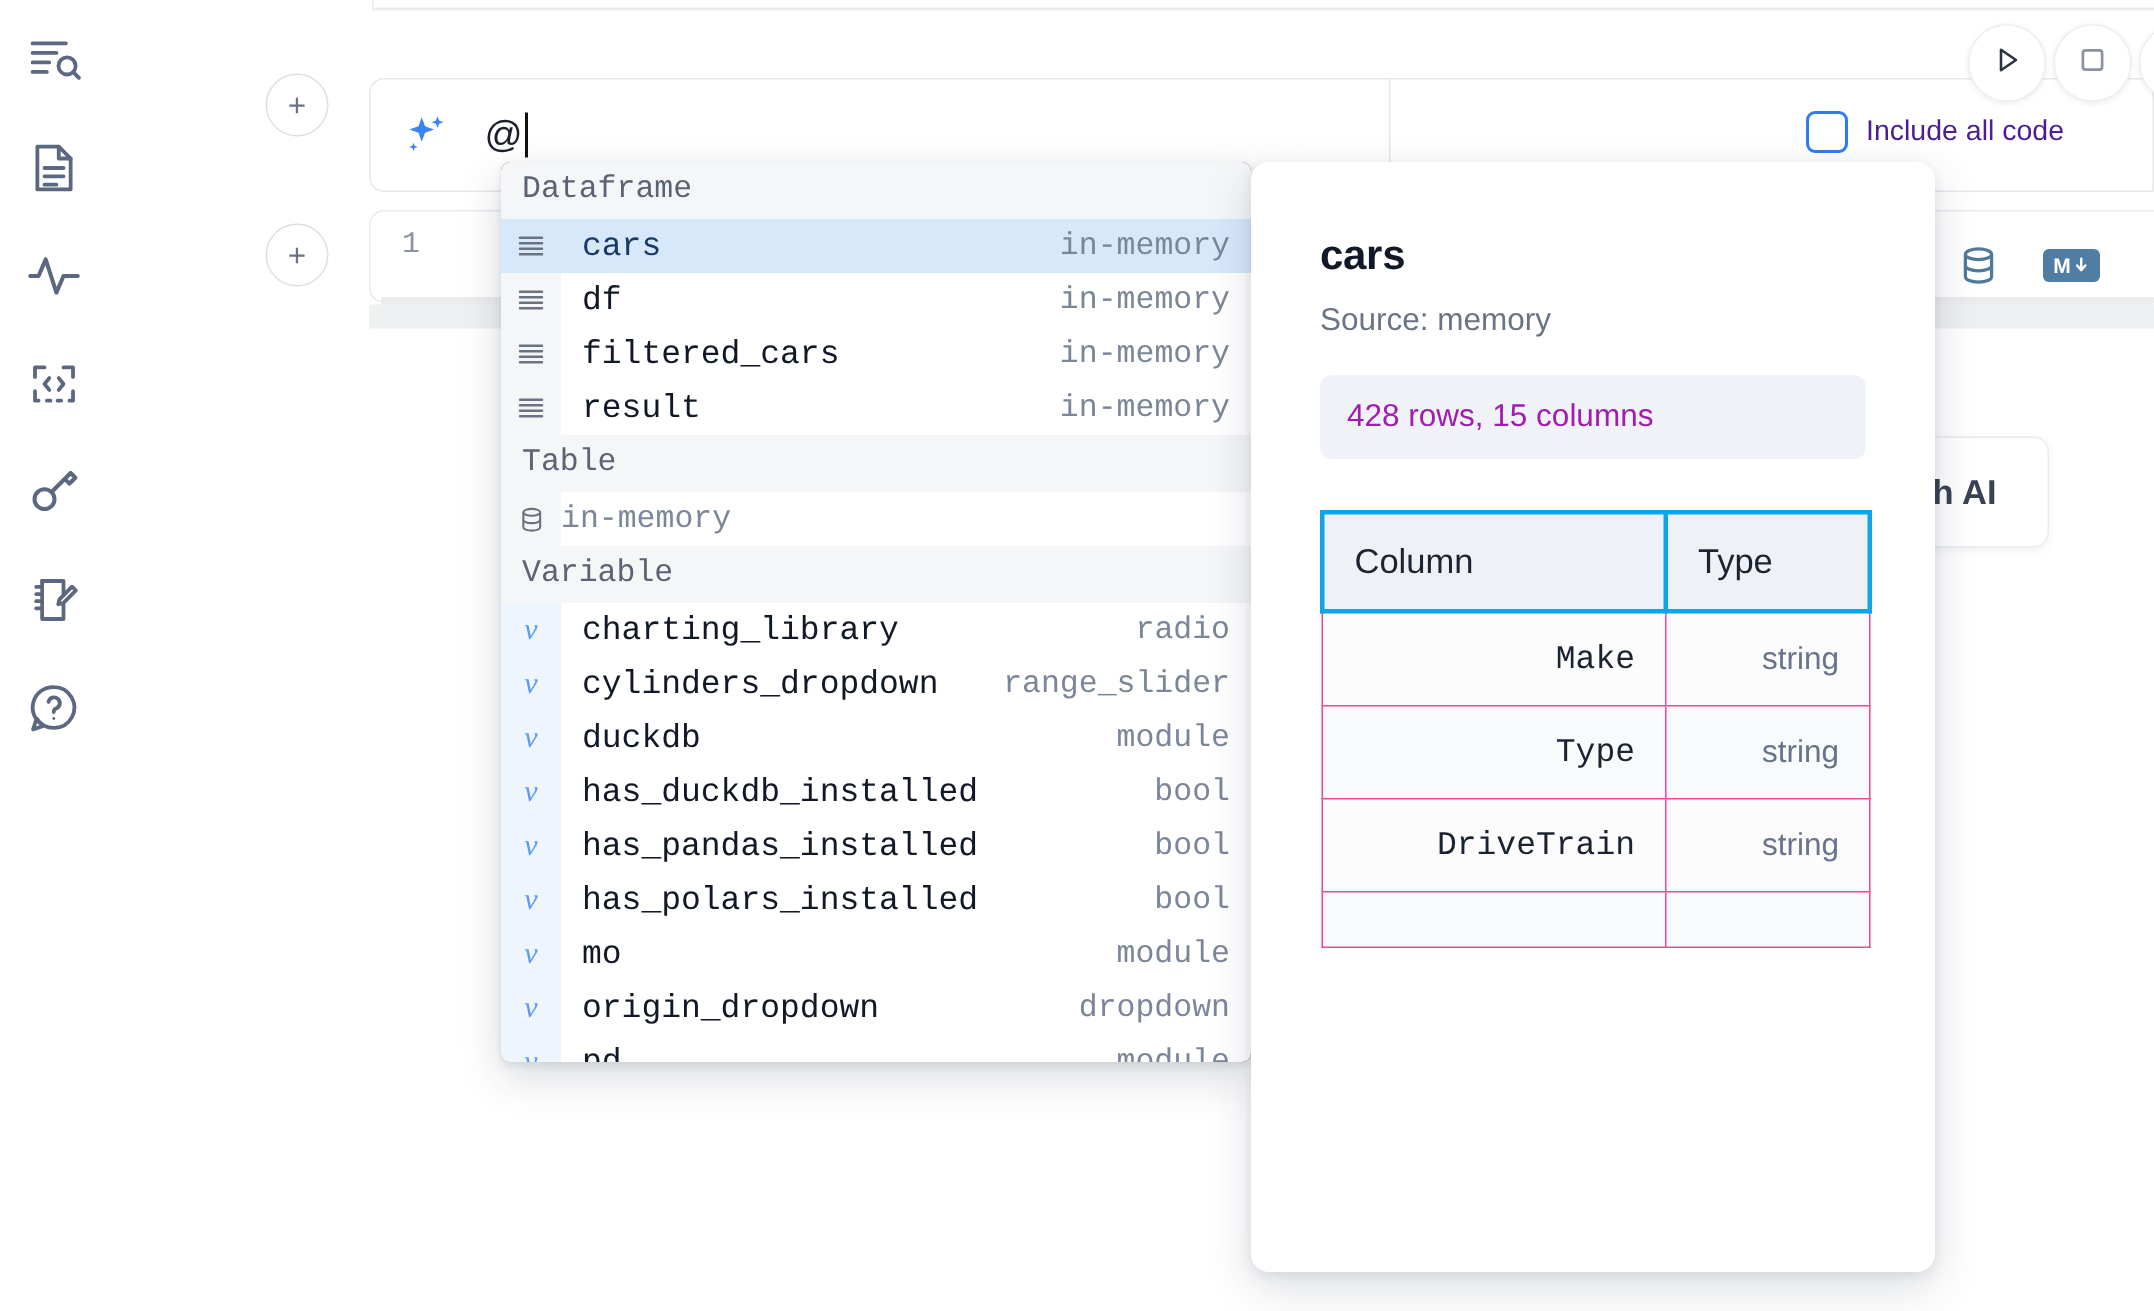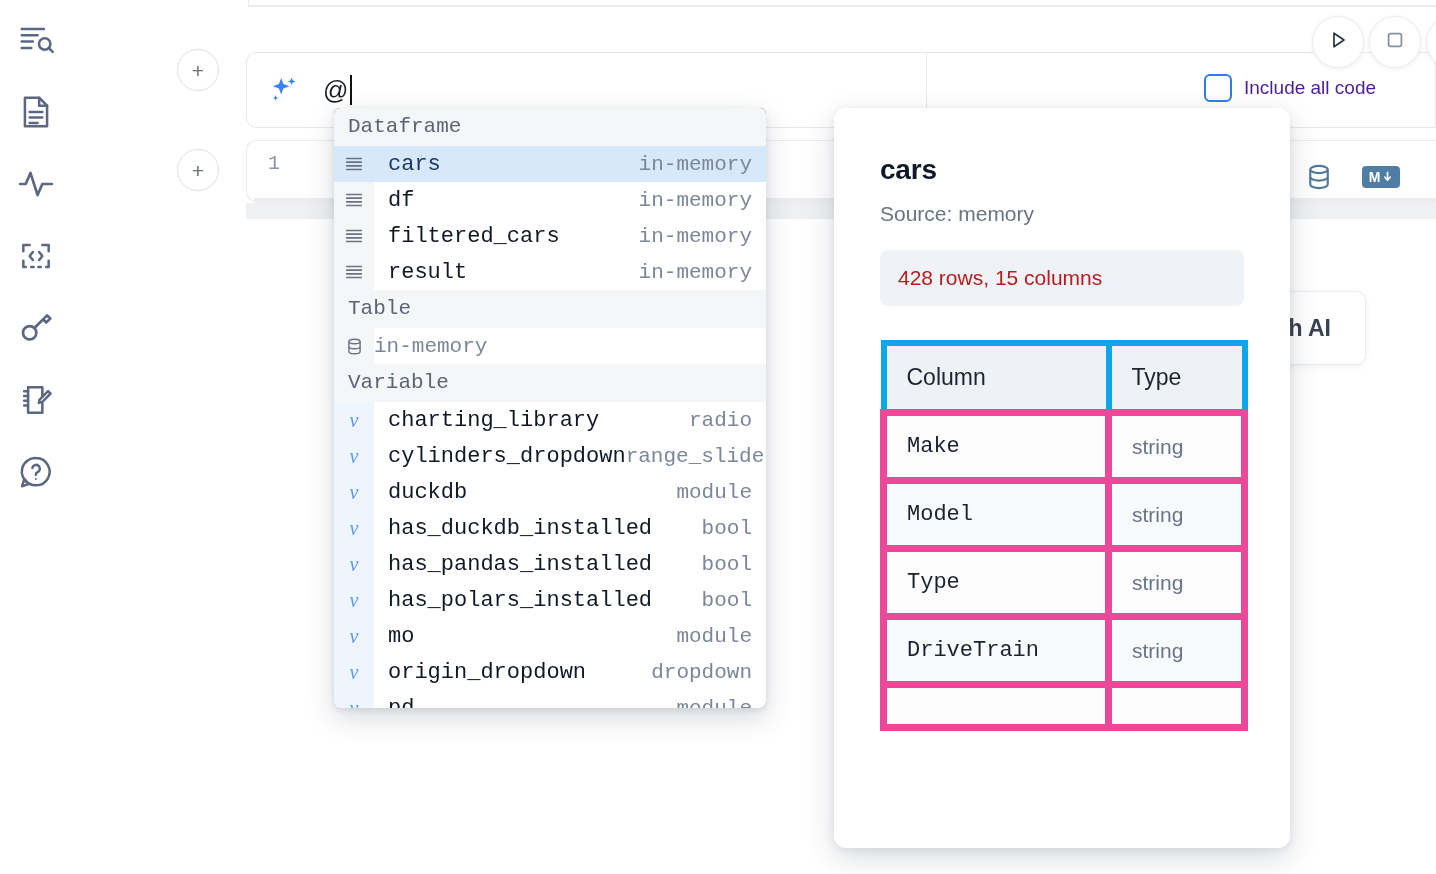--- a/index.html
+++ b/index.html
@@ -114,21 +114,21 @@
     position: absolute; left: 1180px; top: 291px; width: 186px; height: 74px;
     background: #ffffff; border: 1px solid #e9ebef; border-radius: 10px;
     box-shadow: 0 2px 6px rgba(20,30,60,.06);
     display: flex; align-items: center; justify-content: flex-end;
     padding-right: 34px;
     font-size: 23px; color: #3b4253; font-weight: 600;
   }
 
   
   .ac {
-    position: absolute; left: 334px; top: 108px; width: 432px; height: 600px;
+    position: absolute; left: 334px; top: 108px; width: 500px; height: 600px;
     background: #404040; border-radius: 6px;
     box-shadow: 0 10px 28px rgba(25,35,60,.17), 0 2px 6px rgba(25,35,60,.10);
     overflow: hidden; z-index: 30;
   }
   .ac-group {
     height: 38px; line-height: 38px; padding-left: 14px;
     background: #f5f6f8; color: #5c6474;
     font-family: "Liberation Mono", monospace; font-size: 21px;
   }
   .ac-item {
@@ -162,32 +162,32 @@
     position: absolute; left: 834px; top: 108px; width: 456px; height: 740px;
     background: #ffffff; border-radius: 12px;
     box-shadow: 0 10px 30px rgba(25,35,60,.16), 0 2px 8px rgba(25,35,60,.08);
     overflow: hidden; z-index: 40;
   }
   .detail-inner { padding: 46px 46px 0 46px; }
   .detail-title { font-size: 28px; font-weight: 700; color: #111827; letter-spacing: -.2px; }
   .detail-source { margin-top: 16px; font-size: 21px; color: #6b7484; }
   .detail-pill {
     margin-top: 24px; background: #eff2f7; border-radius: 8px;
-    padding: 16px 18px; font-size: 21px; color: #b91c1c;
+    padding: 16px 18px; font-size: 21px; color: #a21caf;
   }
   .dtable { margin-top: 34px; width: 368px; border-collapse: collapse; }
   .dtable th {
-    background: #eef1f6; border: 6px solid #0ea5e9;
+    background: #eef1f6; border: 3px solid #0ea5e9;
     text-align: left; padding: 18px 20px;
     font-size: 23px; font-weight: 400; color: #1d2430;
   }
   .dtable th.type-col { width: 136px; }
   .dtable td {
-    border: 7px solid #ec4899; padding: 18px 20px;
-    font-family: "Liberation Mono", monospace; font-size: 22px; color: #1b2230;
+    border: 1px solid #ec4899; padding: 18px 20px;
+    font-family: "Liberation Mono", monospace; font-size: 22px; color: #1b2230; text-align: right;
   }
   .dtable td.type {
     font-family: "Liberation Sans", sans-serif; font-size: 21px; color: #69738a;
   }
   .dtable tr:nth-child(odd) td { background: #fcfcfd; }
   .dtable tr:nth-child(even) td { background: #f8fafc; }
 </style>
 </head>
 <body>
 
@@ -430,24 +430,20 @@
               <th>Column</th>
               <th class="type-col">Type</th>
             </tr>
           </thead>
         <tbody id="dt-body">
             <tr>
               <td>Make</td>
               <td class="type">string</td>
             </tr>
             <tr>
-              <td>Model</td>
-              <td class="type">string</td>
-            </tr>
-            <tr>
               <td>Type</td>
               <td class="type">string</td>
             </tr>
             <tr>
               <td>DriveTrain</td>
               <td class="type">string</td>
             </tr>
             <tr>
               <td></td>
               <td class="type"></td>

